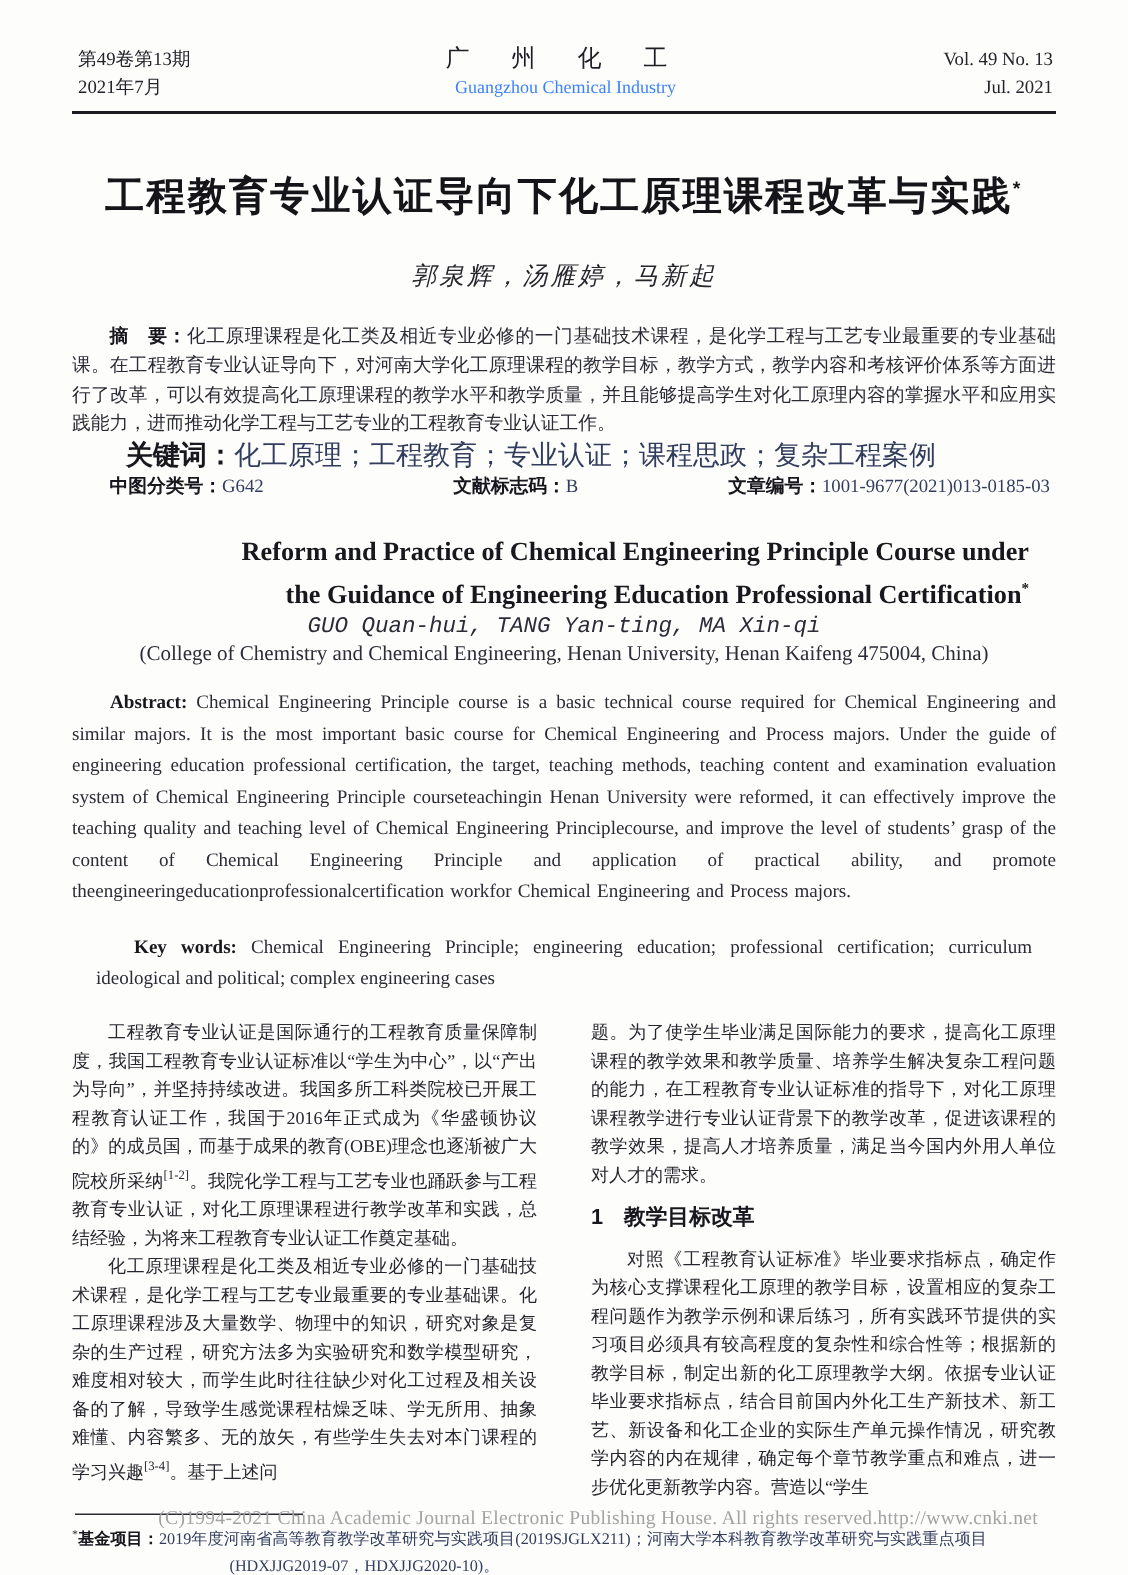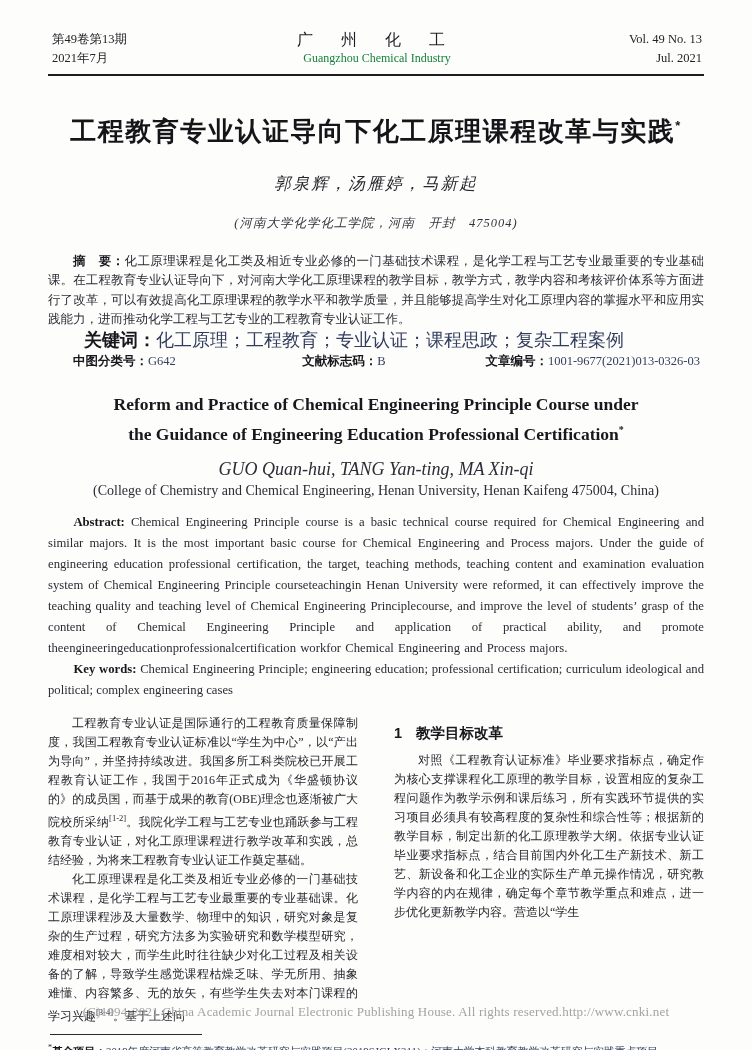--- a/index.html
+++ b/index.html
@@ -13,21 +13,21 @@
     color:#2a2a33;
     overflow:hidden;
   }
   
   .jheader{display:flex;justify-content:space-between;font-size:12.5px;line-height:19px;color:#23232b;}
   .jh-left,.jh-right{width:150px;}
   .jh-left{text-align:left;padding-left:4px;}
   .jh-right{text-align:right;padding-right:2px;}
   .jh-center{text-align:center;flex:1;}
   .jh-cn{font-size:16px;letter-spacing:12px;color:#1d1d26;}
-  .jh-en{font-size:12px;color:#15803d;}
+  .jh-en{font-size:12px;color:#3b82f6;}
   .header-rule{border:none;border-top:2.6px solid #1c1c22;margin:6px 0 0 0;}
   
   .title-cn{
     margin:34px 0 0 0;text-align:center;
     font-family:"Liberation Sans","DejaVu Sans",sans-serif;
     font-size:26px;font-weight:700;color:#151519;letter-spacing:1.5px;line-height:32px;
   }
   .title-cn sup{font-size:13px;font-weight:700;}
   .authors-cn{margin-top:26px;text-align:center;font-size:16.5px;color:#26262e;font-style:italic;letter-spacing:2px;}
   .affil-cn{margin-top:20px;text-align:center;font-size:12.5px;color:#33333f;font-style:italic;letter-spacing:1px;}
@@ -35,27 +35,27 @@
   .abs-cn{margin:20px 0 0 0;font-size:12.5px;line-height:19.5px;text-align:justify;text-indent:2em;color:#2b2b36;}
   .abs-cn b,.kw-cn b{font-family:"Liberation Sans","DejaVu Sans",sans-serif;font-weight:700;color:#17171d;}
   .kw-cn{margin:1px 0 0 0;font-size:18px;line-height:19.5px;text-indent:2em;color:#323d5e;}
   .meta-row{display:flex;margin-top:2px;padding:0 4px 0 2em;font-size:12.5px;line-height:19.5px;color:#323d5e;}
   .meta-item{white-space:nowrap;}
   .meta-item b{font-family:"Liberation Sans","DejaVu Sans",sans-serif;font-weight:700;color:#17171d;}
   .meta-item.m1{flex:1.25;}
   .meta-item.m2{flex:1;}
   .meta-item.m3{flex:0 0 auto;}
   
-  .title-en{margin:20px 18px 0 18px;text-align:center;font-size:17.5px;font-weight:700;color:#17171d;line-height:25px;}
+  .title-en{margin:20px 18px 0 18px;text-align:right;font-size:17.5px;font-weight:700;color:#17171d;line-height:25px;}
   .title-en sup{font-size:10px;}
-  .authors-en{margin-top:13px;text-align:center;font-style:italic;font-size:18px;color:#2c2c38;}
+  .authors-en{margin-top:1px;text-align:center;font-style:italic;font-size:15px;color:#2c2c38;font-family:Liberation Mono, monospace;}
   .affil-en{margin-top:3px;text-align:center;font-size:14px;color:#2c2c38;}
   .abs-en{margin:13px 0 0 0;font-size:12.7px;line-height:21px;text-align:justify;text-indent:2em;color:#2b2b36;word-spacing:1px;}
   .abs-en b,.kw-en b{font-weight:700;color:#17171d;}
-  .kw-en{margin:0;font-size:12.7px;line-height:21px;text-align:justify;text-indent:2em;color:#2b2b36;}
+  .kw-en{margin:16px;font-size:12.7px;line-height:21px;text-align:justify;text-indent:2em;color:#2b2b36;}
   
   .columns{display:flex;gap:36px;margin-top:13px;}
   .col{flex:1;font-size:12px;line-height:19px;text-align:justify;color:#26262f;}
   .col p{margin:0;}
   .col p.ind{text-indent:2em;}
   .col sup{font-size:8.5px;}
   .sec-head{
     margin:10px 0 8px 0;
     font-family:"Liberation Sans","DejaVu Sans",sans-serif;
     font-size:14.5px;font-weight:700;color:#17171d;
@@ -65,21 +65,21 @@
   .fn-rule{border:none;border-top:1.4px solid #2a2a30;width:152px;margin:8px 0 5px 2px;}
   .footnotes{font-size:10.8px;line-height:16.5px;color:#2b2b36;}
   .fn{padding-left:58px;text-indent:-58px;}
   .fn.fund{padding-left:105px;text-indent:-105px;}
   .fn b{font-family:"Liberation Sans","DejaVu Sans",sans-serif;font-weight:700;color:#17171d;}
   .fn sup{font-size:8px;}
   .fn .val{color:#323d5e;}
   
   .pfooter{
     position:absolute;left:60px;right:60px;bottom:30px;
-    display:flex;justify-content:center;
+    display:flex;justify-content:flex-end;
     font-size:13px;color:#a3a3a6;letter-spacing:0.2px;
   }
 </style>
 </head>
 <body>
 
 <div class="page">
 
   <div class="jheader">
     <div class="jh-left">
@@ -92,47 +92,47 @@
     </div>
     <div class="jh-right">
       <div>Vol. 49 No. 13</div>
       <div>Jul. 2021</div>
     </div>
   </div>
   <hr class="header-rule">
 
   <h1 class="title-cn"><span>工程教育专业认证导向下化工原理课程改革与实践</span><sup>*</sup></h1>
   <div class="authors-cn">郭泉辉，汤雁婷，马新起</div>
-  <div class="affil-cn">(河南大学化学化工学院，河南　开封　475004)</div>
 
   <p class="abs-cn"><b>摘　要：</b><span>化工原理课程是化工类及相近专业必修的一门基础技术课程，是化学工程与工艺专业最重要的专业基础课。在工程教育专业认证导向下，对河南大学化工原理课程的教学目标，教学方式，教学内容和考核评价体系等方面进行了改革，可以有效提高化工原理课程的教学水平和教学质量，并且能够提高学生对化工原理内容的掌握水平和应用实践能力，进而推动化学工程与工艺专业的工程教育专业认证工作。</span></p>
   <p class="kw-cn"><b>关键词：</b><span>化工原理；工程教育；专业认证；课程思政；复杂工程案例</span></p>
 
   <div class="meta-row">
     <span class="meta-item m1"><b>中图分类号：</b><span>G642</span></span>
     <span class="meta-item m2"><b>文献标志码：</b><span>B</span></span>
-    <span class="meta-item m3"><b>文章编号：</b><span>1001-9677(2021)013-0326-03</span></span>
+    <span class="meta-item m3"><b>文章编号：</b><span>1001-9677(2021)013-0185-03</span></span>
   </div>
 
   <h2 class="title-en">
     <span>Reform and Practice of Chemical Engineering Principle Course under</span><br>
     <span>the Guidance of Engineering Education Professional Certification</span><sup>*</sup>
   </h2>
   <div class="authors-en">GUO Quan-hui, TANG Yan-ting, MA Xin-qi</div>
   <div class="affil-en">(College of Chemistry and Chemical Engineering, Henan University, Henan Kaifeng 475004, China)</div>
 
   <p class="abs-en"><b>Abstract:</b> <span>Chemical Engineering Principle course is a basic technical course required for Chemical Engineering and similar majors. It is the most important basic course for Chemical Engineering and Process majors. Under the guide of engineering education professional certification, the target, teaching methods, teaching content and examination evaluation system of Chemical Engineering Principle courseteachingin Henan University were reformed, it can effectively improve the teaching quality and teaching level of Chemical Engineering Principlecourse, and improve the level of students’ grasp of the content of Chemical Engineering Principle and application of practical ability, and promote theengineeringeducationprofessionalcertification workfor Chemical Engineering and Process majors.</span></p>
   <p class="kw-en"><b>Key words:</b> <span>Chemical Engineering Principle; engineering education; professional certification; curriculum ideological and political; complex engineering cases</span></p>
 
   <div class="columns">
     <div class="col">
       <p class="ind"><span>工程教育专业认证是国际通行的工程教育质量保障制度，我国工程教育专业认证标准以“学生为中心”，以“产出为导向”，并坚持持续改进。我国多所工科类院校已开展工程教育认证工作，我国于2016年正式成为《华盛顿协议的》的成员国，而基于成果的教育(OBE)理念也逐渐被广大院校所采纳</span><sup>[1-2]</sup><span>。我院化学工程与工艺专业也踊跃参与工程教育专业认证，对化工原理课程进行教学改革和实践，总结经验，为将来工程教育专业认证工作奠定基础。</span></p>
       <p class="ind"><span>化工原理课程是化工类及相近专业必修的一门基础技术课程，是化学工程与工艺专业最重要的专业基础课。化工原理课程涉及大量数学、物理中的知识，研究对象是复杂的生产过程，研究方法多为实验研究和数学模型研究，难度相对较大，而学生此时往往缺少对化工过程及相关设备的了解，导致学生感觉课程枯燥乏味、学无所用、抽象难懂、内容繁多、无的放矢，有些学生失去对本门课程的学习兴趣</span><sup>[3-4]</sup><span>。基于上述问</span></p>
     </div>
     <div class="col">
+      <p>题。为了使学生毕业满足国际能力的要求，提高化工原理课程的教学效果和教学质量、培养学生解决复杂工程问题的能力，在工程教育专业认证标准的指导下，对化工原理课程教学进行专业认证背景下的教学改革，促进该课程的教学效果，提高人才培养质量，满足当今国内外用人单位对人才的需求。</p>
       <h3 class="sec-head"><span class="num">1</span><span>教学目标改革</span></h3>
       <p class="ind">对照《工程教育认证标准》毕业要求指标点，确定作为核心支撑课程化工原理的教学目标，设置相应的复杂工程问题作为教学示例和课后练习，所有实践环节提供的实习项目必须具有较高程度的复杂性和综合性等；根据新的教学目标，制定出新的化工原理教学大纲。依据专业认证毕业要求指标点，结合目前国内外化工生产新技术、新工艺、新设备和化工企业的实际生产单元操作情况，研究教学内容的内在规律，确定每个章节教学重点和难点，进一步优化更新教学内容。营造以“学生</p>
     </div>
   </div>
 
   <hr class="fn-rule">
   <div class="footnotes">
     <div class="fn fund"><sup>*</sup><b>基金项目：</b><span class="val">2019年度河南省高等教育教学改革研究与实践项目(2019SJGLX211)；河南大学本科教育教学改革研究与实践重点项目(HDXJJG2019-07，HDXJJG2020-10)。</span></div>
 
   </div>

